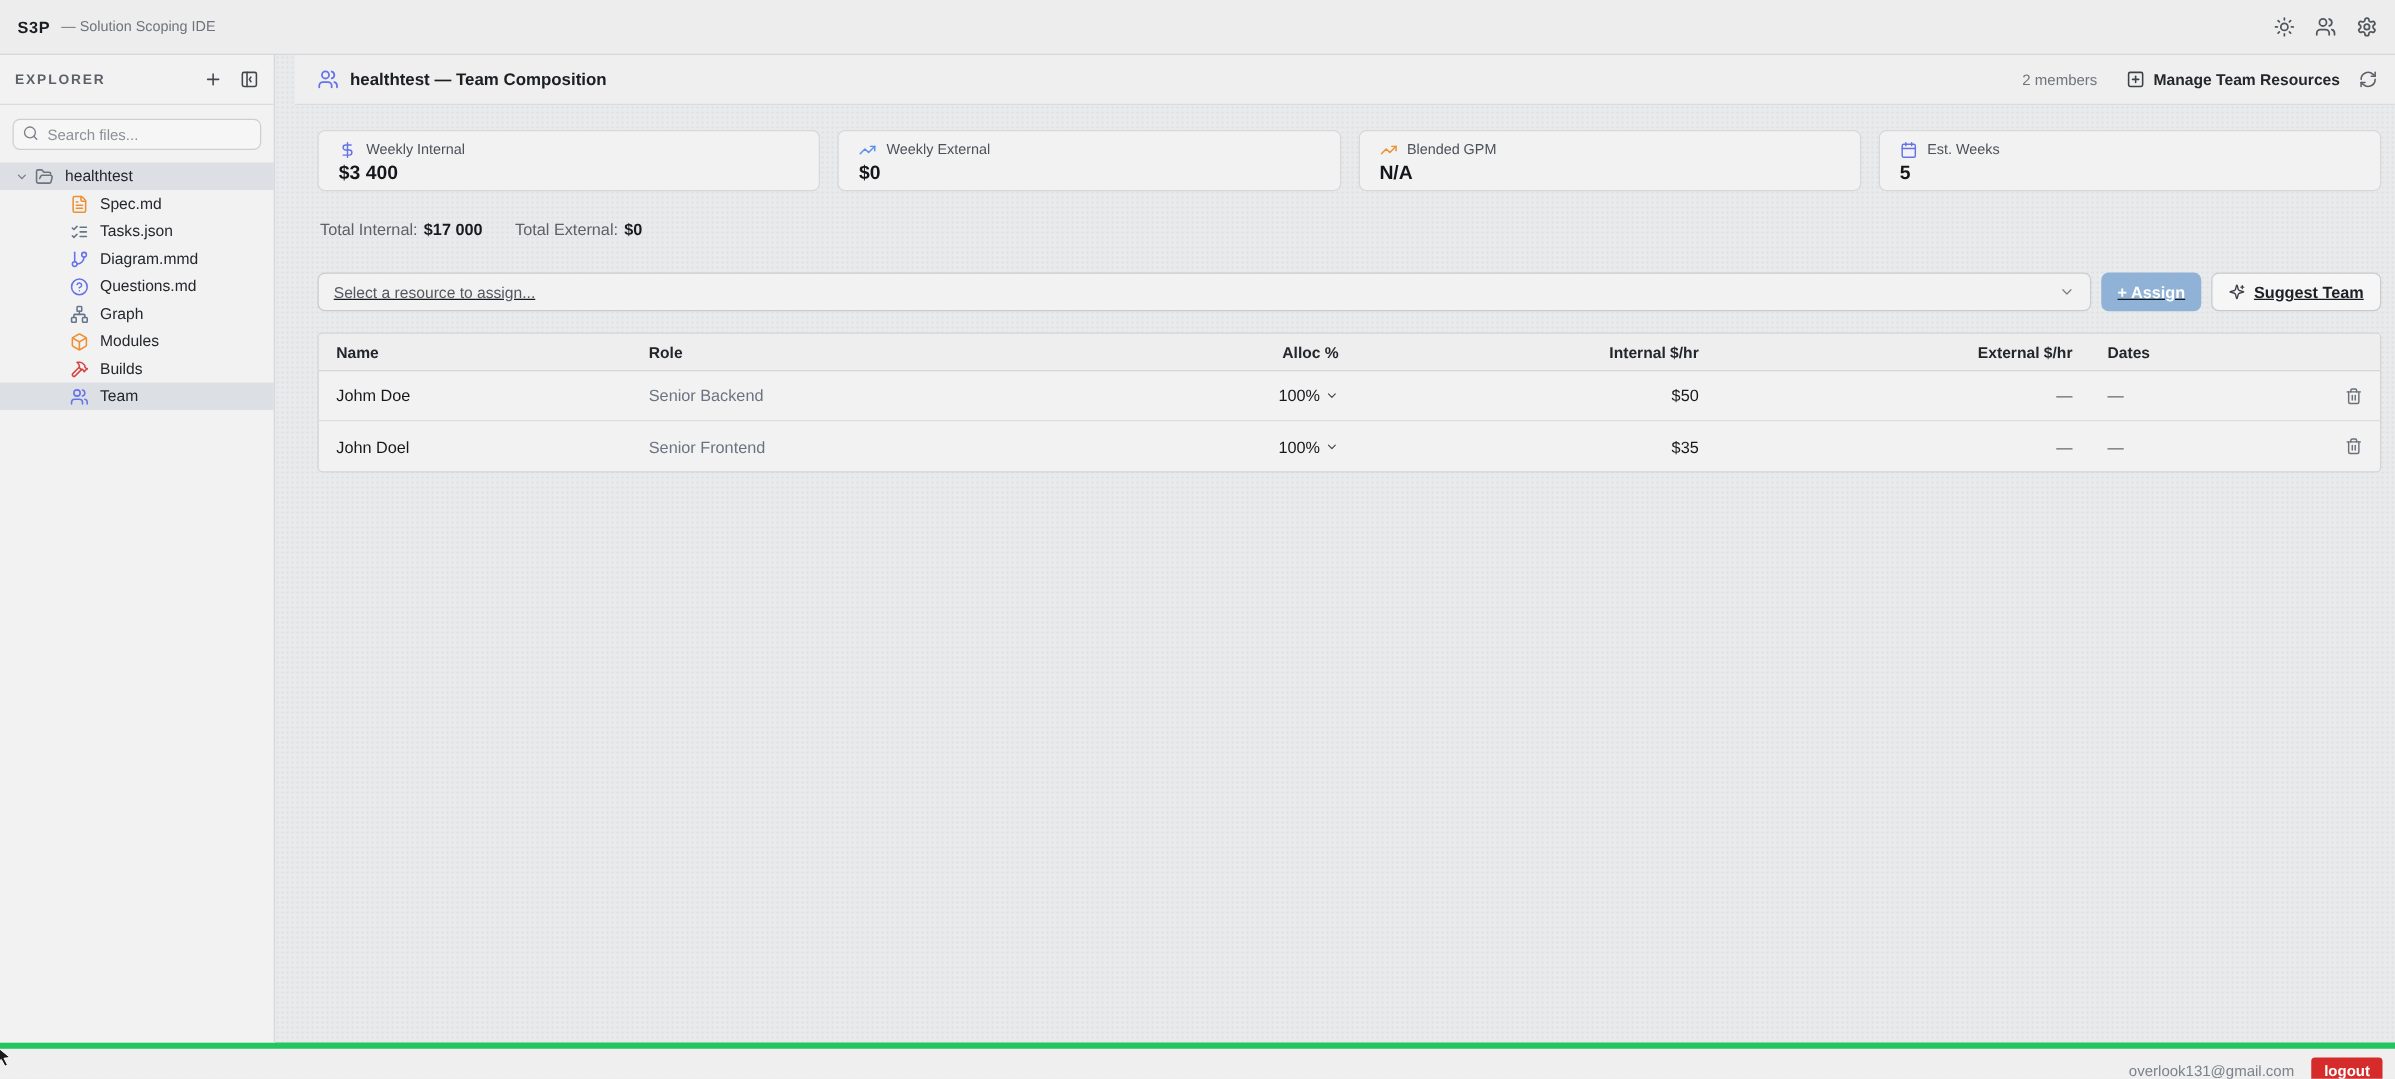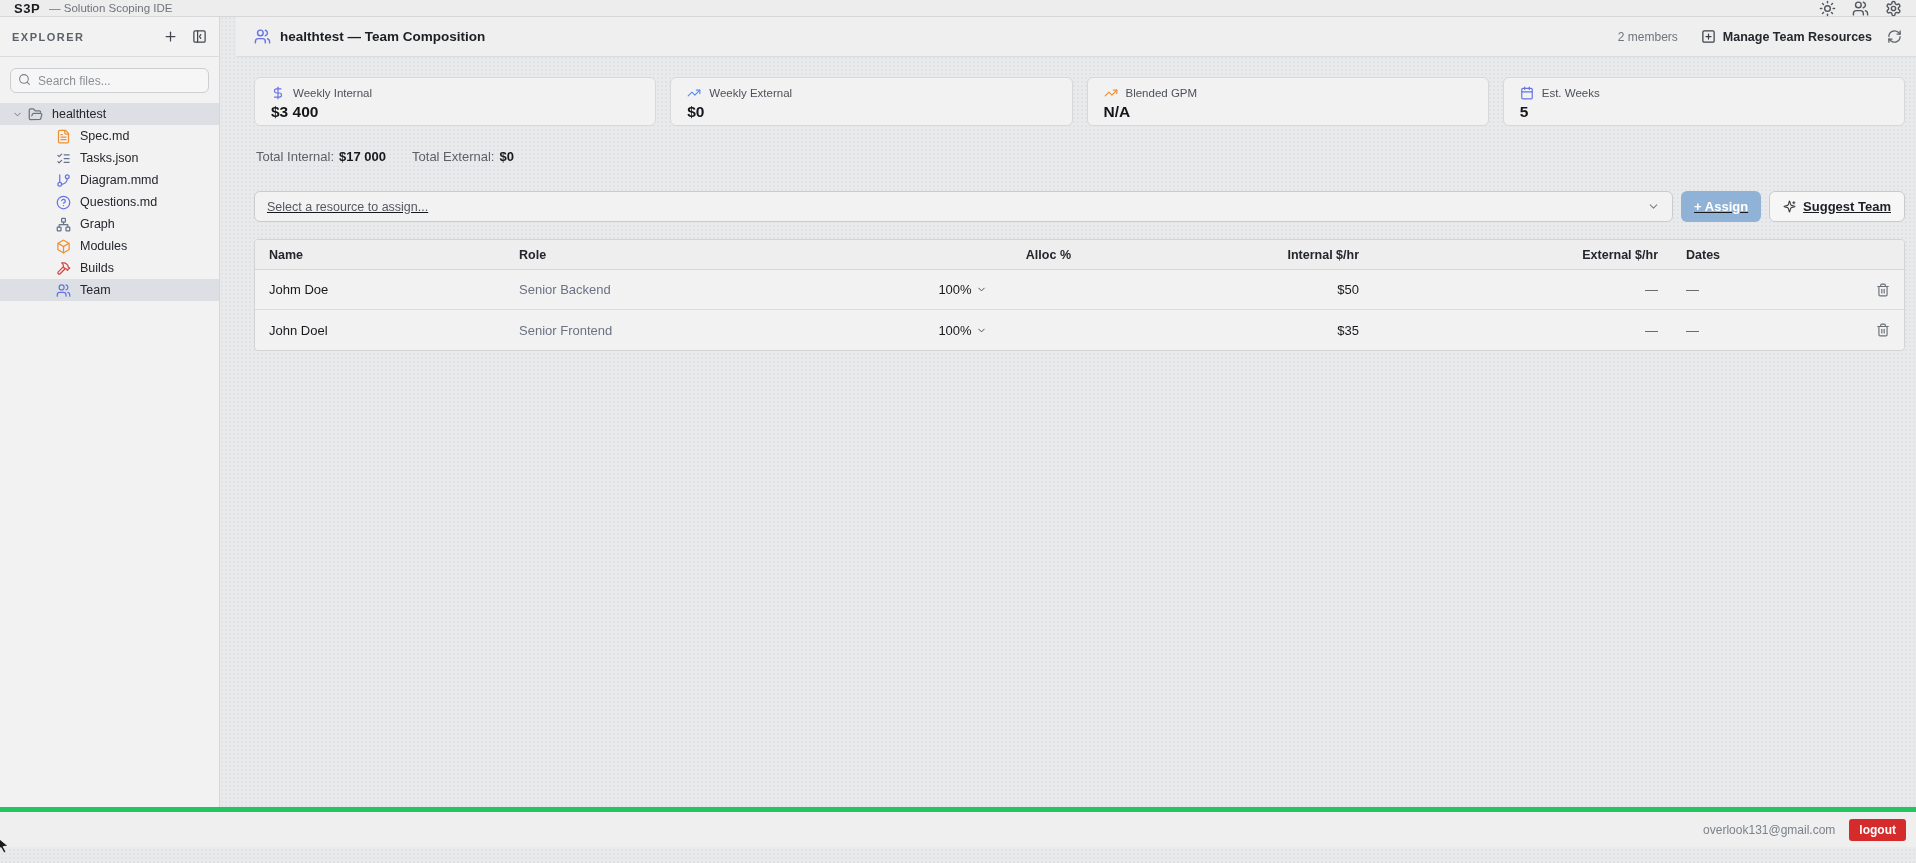--- a/index.html
+++ b/index.html
@@ -9,21 +9,21 @@
     color:#17191c;
     background:#e9eaeb;
     position:relative;
   }
   .dots { background-image: radial-gradient(rgba(0,0,0,0.035) 1px, transparent 1px); background-size:4px 4px; }
 
   svg.ic { display:block; stroke:currentColor; fill:none; stroke-width:2; stroke-linecap:round; stroke-linejoin:round; }
 
   
   .topbar {
-    height:17px; background:#ededee; border-bottom:1px solid #d7d7d9;
+    height:44px; background:#ededee; border-bottom:1px solid #d7d7d9;
     display:flex; align-items:center; padding:0 14px;
   }
   .logo { font-weight:bold; font-size:13px; letter-spacing:0.5px; color:#1b1d21; }
   .app-subtitle { margin-left:9px; font-size:11.5px; color:#6f747b; }
   .topbar-right { margin-left:auto; display:flex; align-items:center; gap:16px; color:#53575d; }
   .topbar-right .tbtn { width:17px; height:17px; cursor:pointer; }
   .topbar-right svg { width:17px; height:17px; }
 
   .mid { display:flex; height:790px;gap:16px; }
 
@@ -103,21 +103,21 @@
   .btn-suggest svg { width:13px; height:13px; color:#3d4147; }
 
   .team-table { margin-top:17px; border:1px solid #d4d4d6; border-radius:4px; background:#f2f2f3; overflow:hidden; }
   .t-grid { display:grid; grid-template-columns:250px 335px 245px 288px 299px 190px 1fr; align-items:center; }
   .t-head { height:30px; background:#eeeeef; border-bottom:1px solid #d7d7d9; font-size:12.5px; font-weight:bold; color:#23262b; }
   .t-row { height:40px; border-bottom:1px solid #dddddf; font-size:13px; }
   .t-row:last-child { border-bottom:none; }
   .cell { padding:0 14px; }
   .cell.r { text-align:right; }
   .role { color:#6b7280; }
-  .alloc { display:flex; align-items:center; justify-content:center; gap:4px; cursor:pointer; }
+  .alloc { display:flex; align-items:center; justify-content:flex-end; gap:4px; cursor:pointer; }
   .alloc svg { width:11px; height:11px; color:#3d4147; }
   .dash { color:#55595f; }
   .row-actions { display:flex; justify-content:center; }
   .trash { width:14px; height:14px; color:#6b7076; cursor:pointer; }
 
   
   .footer {
     height:40px; background:#efeff0; border-top:5px solid #22c55e;
     display:flex; align-items:center; justify-content:flex-end; gap:14px; padding:0 10px;
   }

